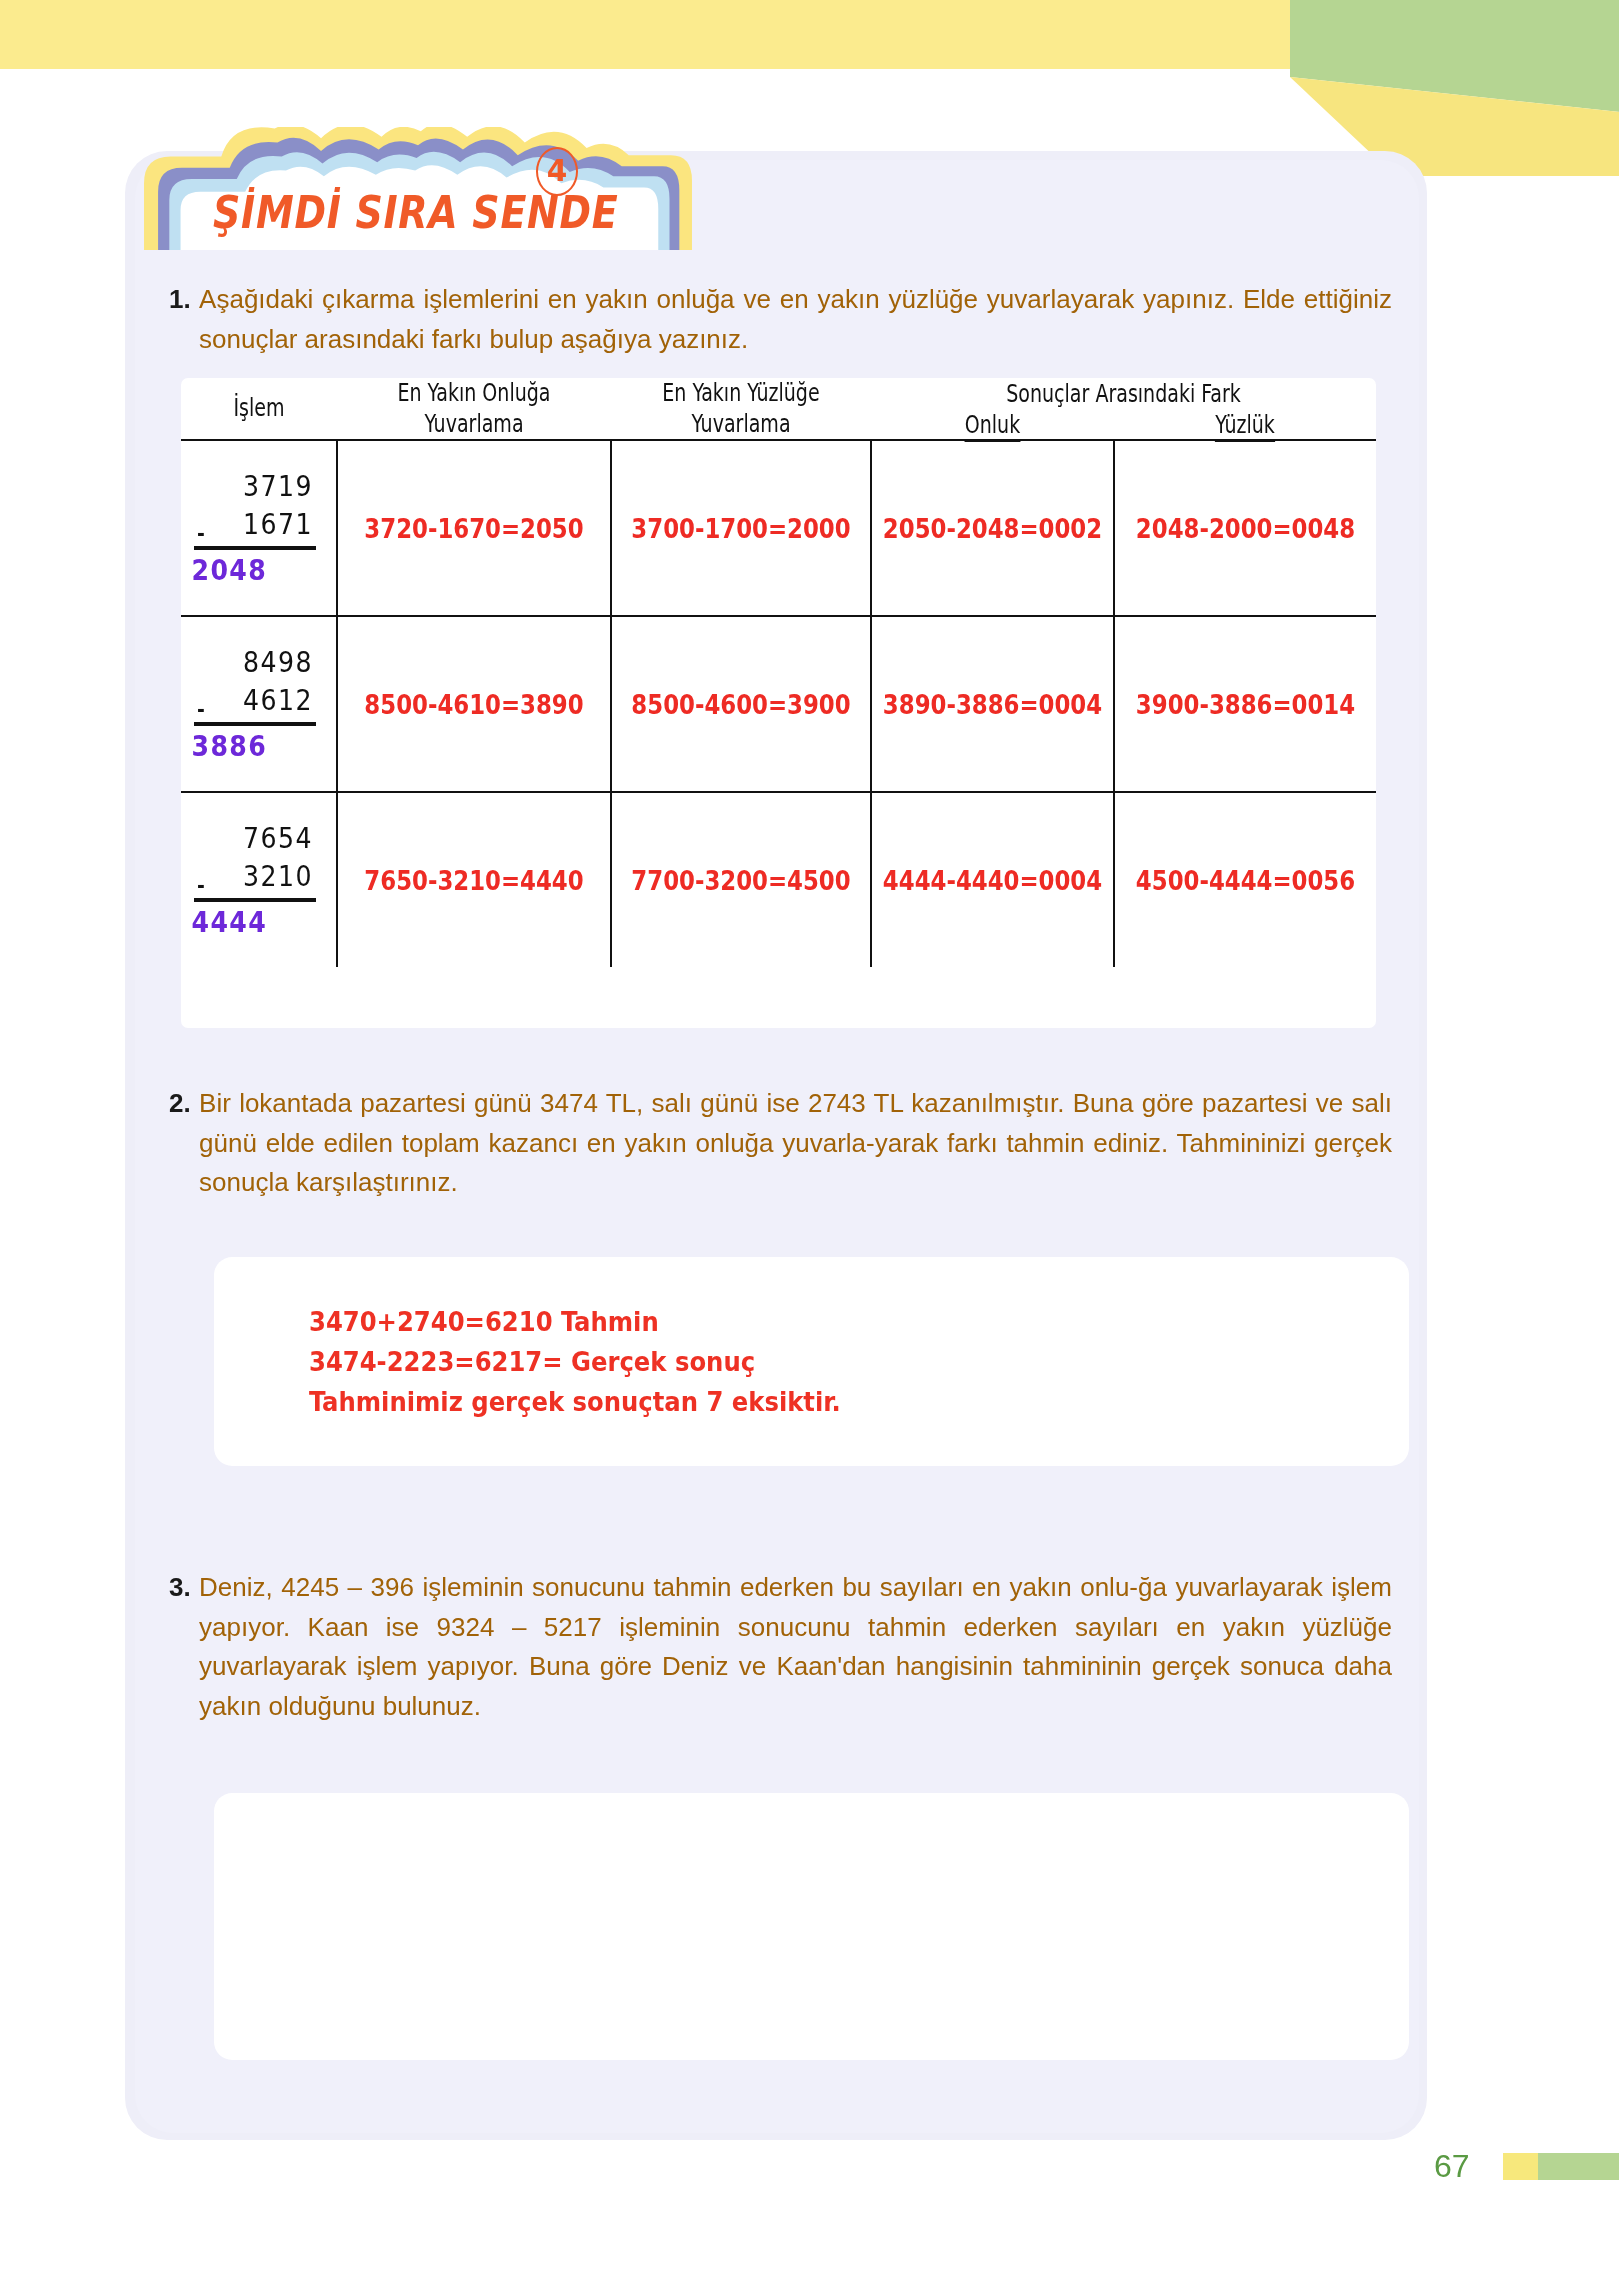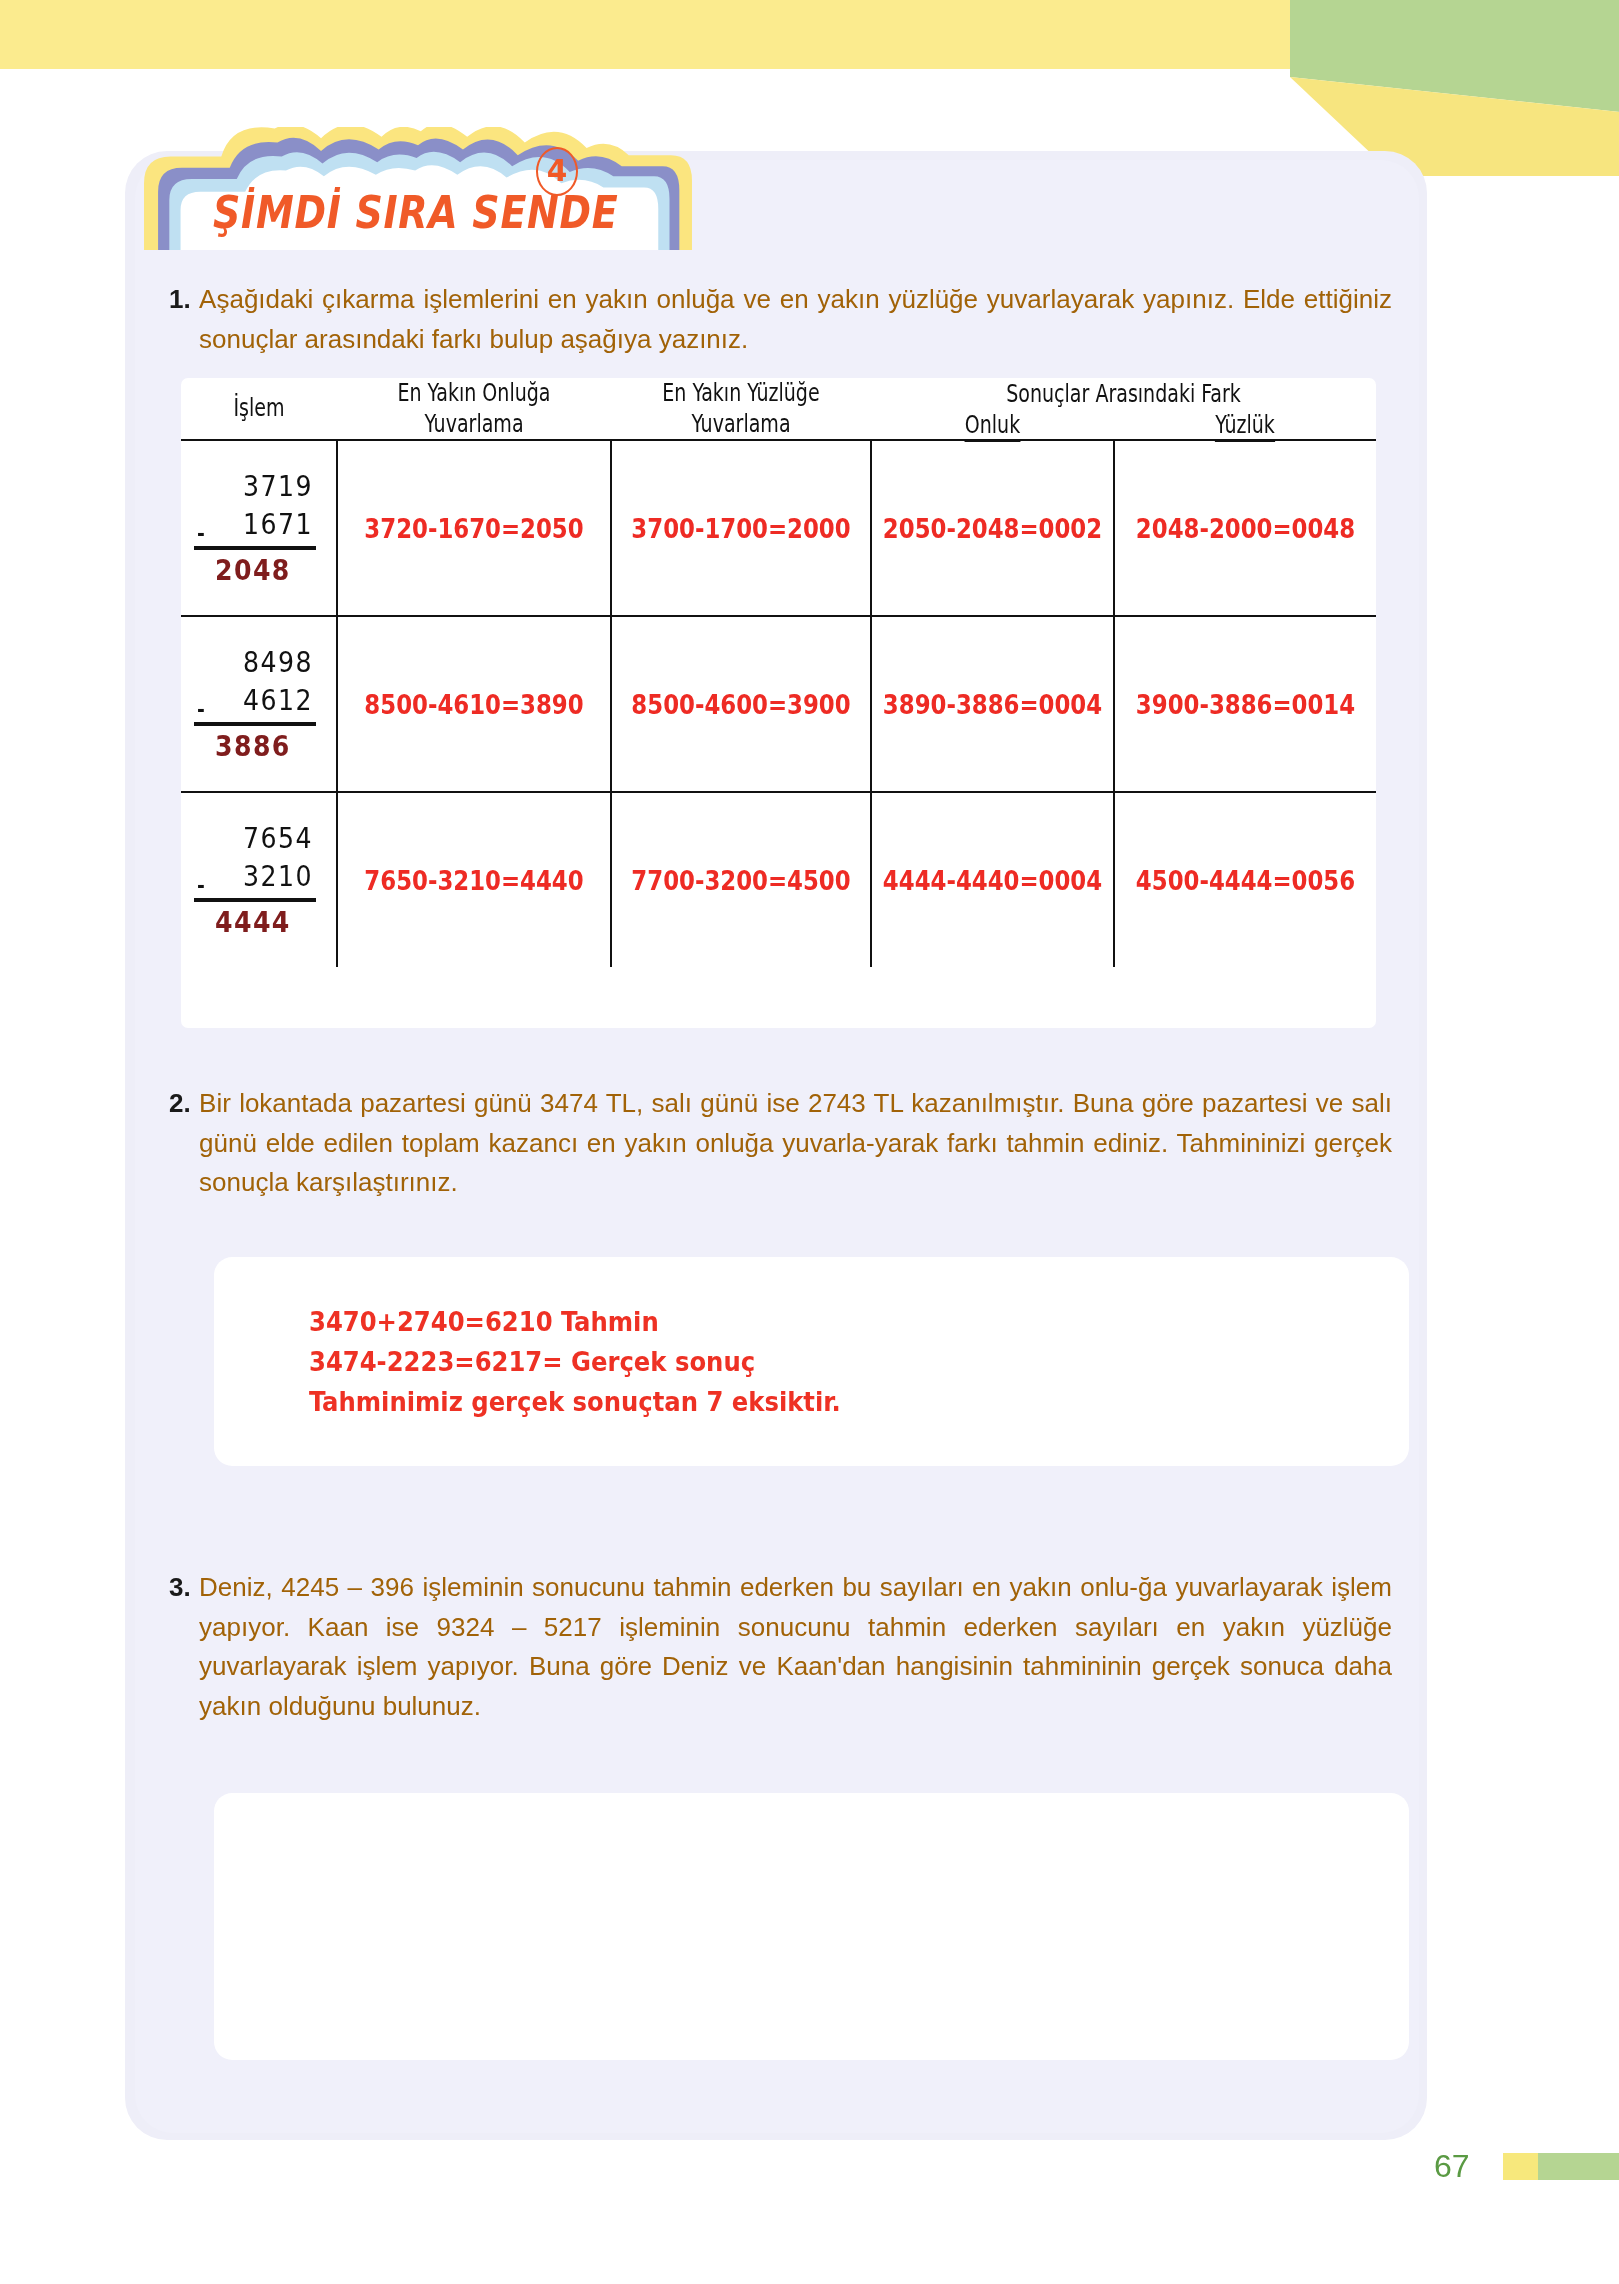--- a/index.html
+++ b/index.html
@@ -201,22 +201,22 @@
     font-size: 21px;
     font-weight: 700;
     color: #111;
   }
   .vsub .bar {
     height: 3.5px;
     background: #111;
     margin: 5.6px 9.8px 4.2px 2.8px;
   }
   .vsub .ans {
-    text-align: center;
-    color: #7f1d1d;
+    text-align: left;
+    color: #6d28d9;
     font-weight: 700;
     padding-right: 11.2px;
   }
 
   .ans-red {
     font-family: "DejaVu Sans Condensed", "DejaVu Sans", sans-serif;
     font-weight: 700;
     font-size: 27px;
     color: #ee2b24;
     text-align: center;

